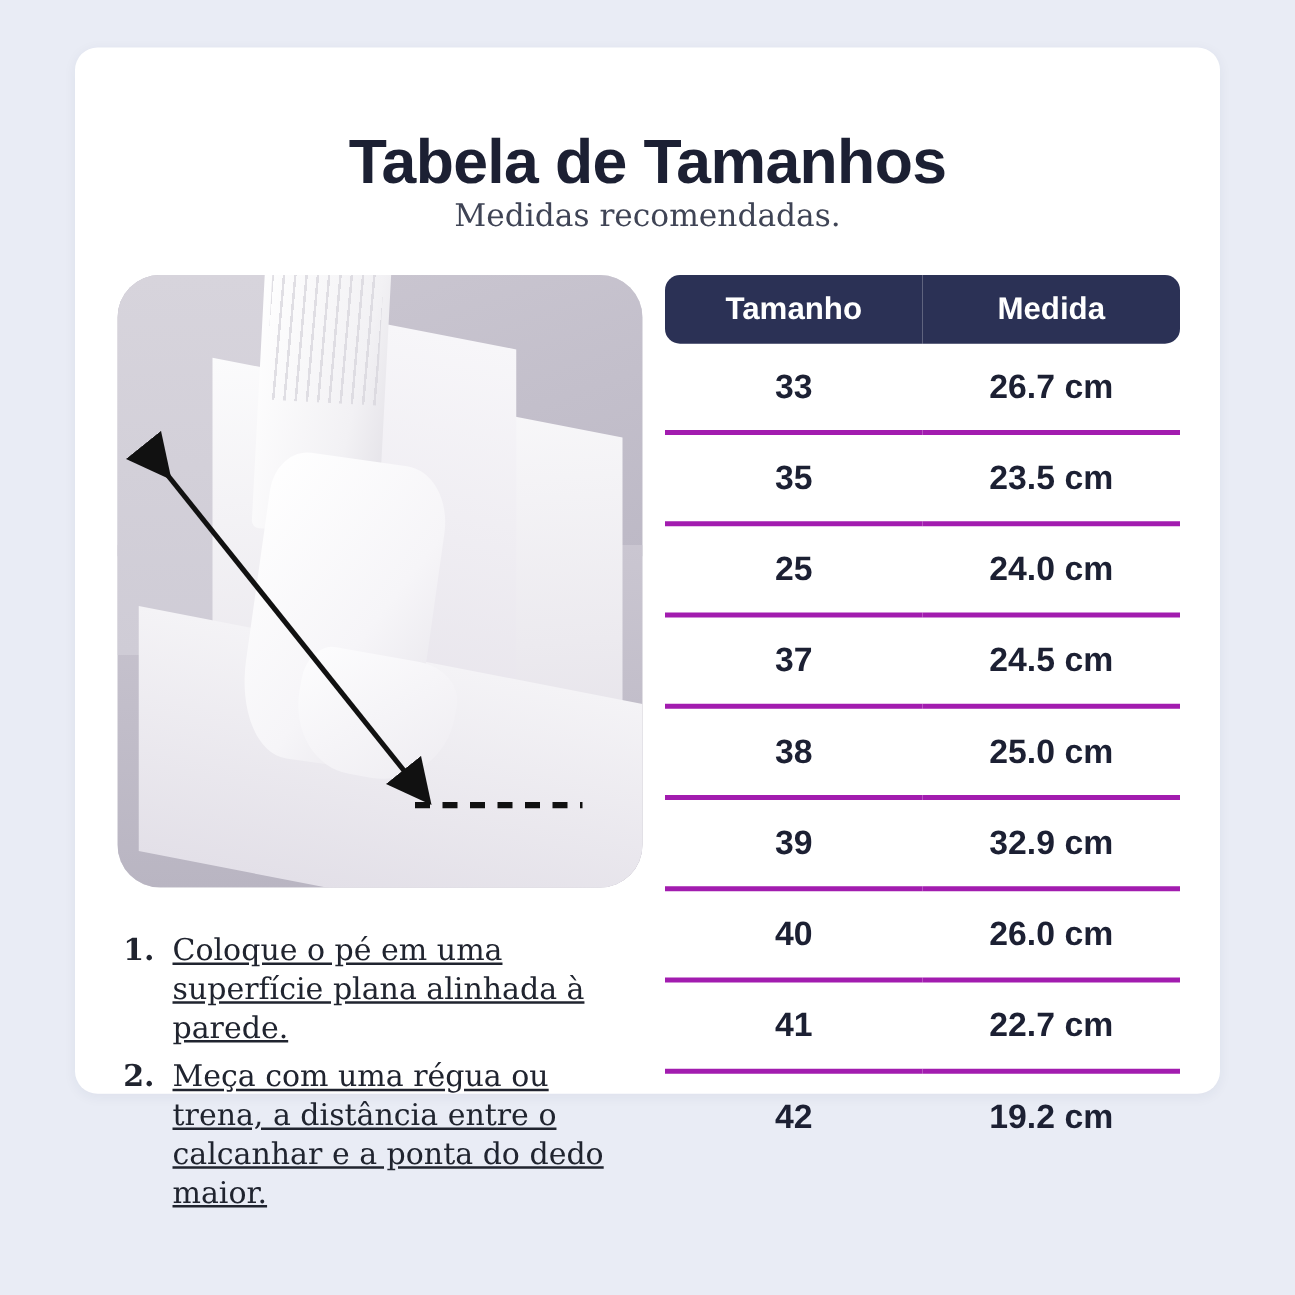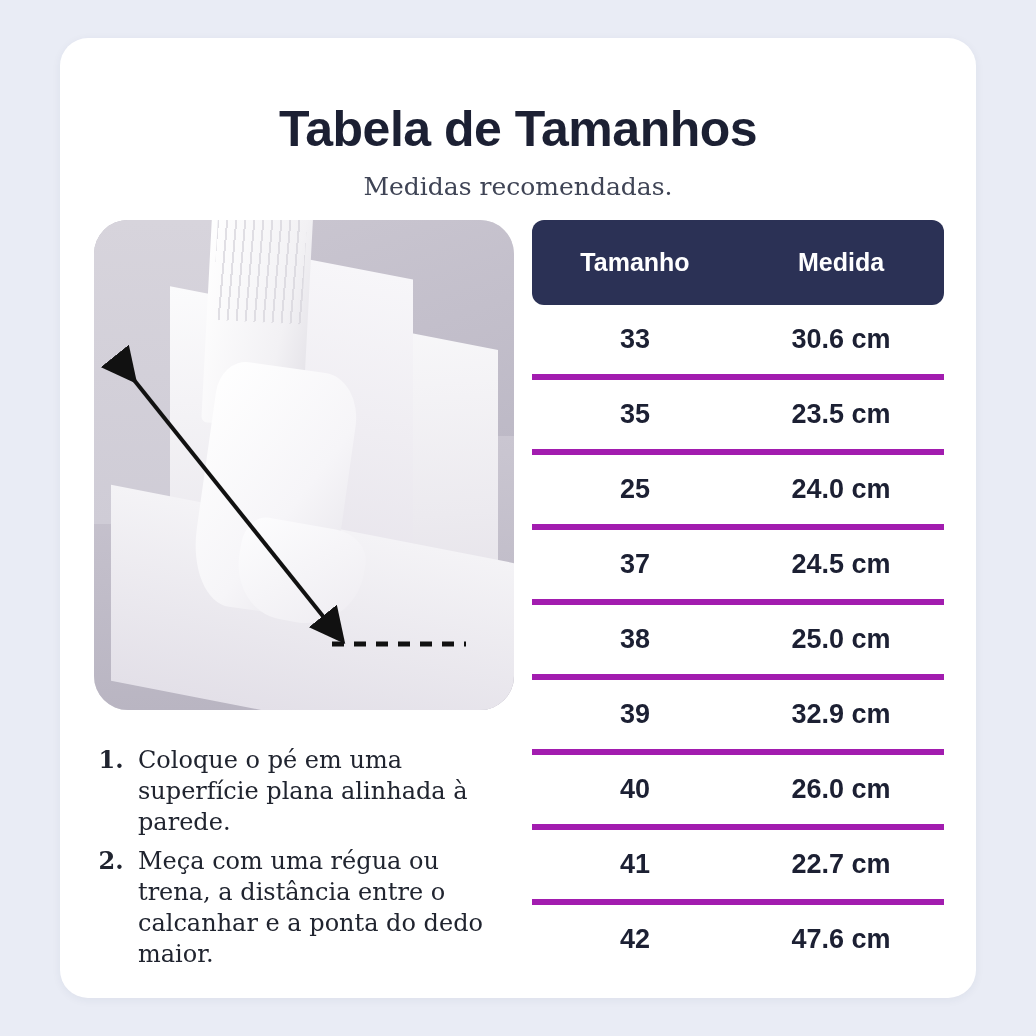--- a/index.html
+++ b/index.html
@@ -12,39 +12,39 @@
     height: 1036px;
     background: #e9ecf5;
     font-family: "Liberation Sans", sans-serif;
     overflow: hidden;
   }
   #card {
     position: absolute;
     left: 60px;
     top: 38px;
     width: 916px;
-    height: 960px;
+    height: 837px;
     background: #ffffff;
-    border-radius: 28px;
+    border-radius: 18px;
     box-shadow: 0 2px 10px rgba(40,45,80,0.06);
   }
   #title {
     text-align: center;
     font-size: 50px;
     font-weight: bold;
     color: #1c2033;
     letter-spacing: -0.5px;
     margin-top: 62px;
     font-family: "Liberation Sans", sans-serif;
   }
   #subtitle {
     text-align: center;
     font-size: 25px;
     color: #3f4455;
-    margin-top: 14px;
+    margin-top: 0;
     font-family: "DejaVu Serif", serif;
   }
   #content {
     position: absolute;
     top: 182px;
     left: 0;
     width: 100%;
     display: flex;
     flex-direction: row;
   }
@@ -134,49 +134,50 @@
     color: #20242f;
     font-size: 24px;
     line-height: 1.30;
   }
   #instructions ol {
     margin: 0; padding-left: 32px;
   }
   #instructions li {
     margin-bottom: 6px;
     padding-left: 6px;
+    text-decoration: underline;
   }
   #instructions li::marker { font-weight: bold; }
   #right-col {
     width: 466px;
     padding-left: 22px;
     padding-right: 24px;
   }
   table {
     border-collapse: collapse;
     width: 412px;
     table-layout: fixed;
   }
   thead th {
     background: #2b3155;
     color: #ffffff;
     font-size: 25px;
     font-weight: bold;
-    padding: 28px 0;
+    padding: 13px 0;
     text-align: center;
   }
   thead th:first-child { border-radius: 12px 0 0 12px; }
   thead th:last-child { border-radius: 0 12px 12px 0; }
   tbody td {
     font-size: 27px;
     font-weight: bold;
     color: #1c2033;
     text-align: center;
     padding: 19px 0;
-    border-bottom: 6px solid #a21caf;
+    border-bottom: 4px solid #a21caf;
   }
   tbody tr:last-child td { border-bottom: none; text-align: center; }
 </style>
 </head>
 <body>
 
 <div id="card">
 
   <div id="title">Tabela de Tamanhos</div>
   <div id="subtitle">Medidas recomendadas.</div>
@@ -219,21 +220,21 @@
       <table>
         <thead>
           <tr>
             <th>Tamanho</th>
             <th>Medida</th>
           </tr>
         </thead>
         <tbody>
           <tr>
             <td>33</td>
-            <td>30.6 cm</td>
+            <td>26.7 cm</td>
           </tr>
           <tr>
             <td>35</td>
             <td>23.5 cm</td>
           </tr>
           <tr>
             <td>25</td>
             <td>24.0 cm</td>
           </tr>
           <tr>
@@ -251,20 +252,20 @@
           <tr>
             <td>40</td>
             <td>26.0 cm</td>
           </tr>
           <tr>
             <td>41</td>
             <td>22.7 cm</td>
           </tr>
           <tr>
             <td>42</td>
-            <td>47.6 cm</td>
+            <td>19.2 cm</td>
           </tr>
         </tbody>
       </table>
     </div>
 
   </div>
 </div>
 
 </body></html>

